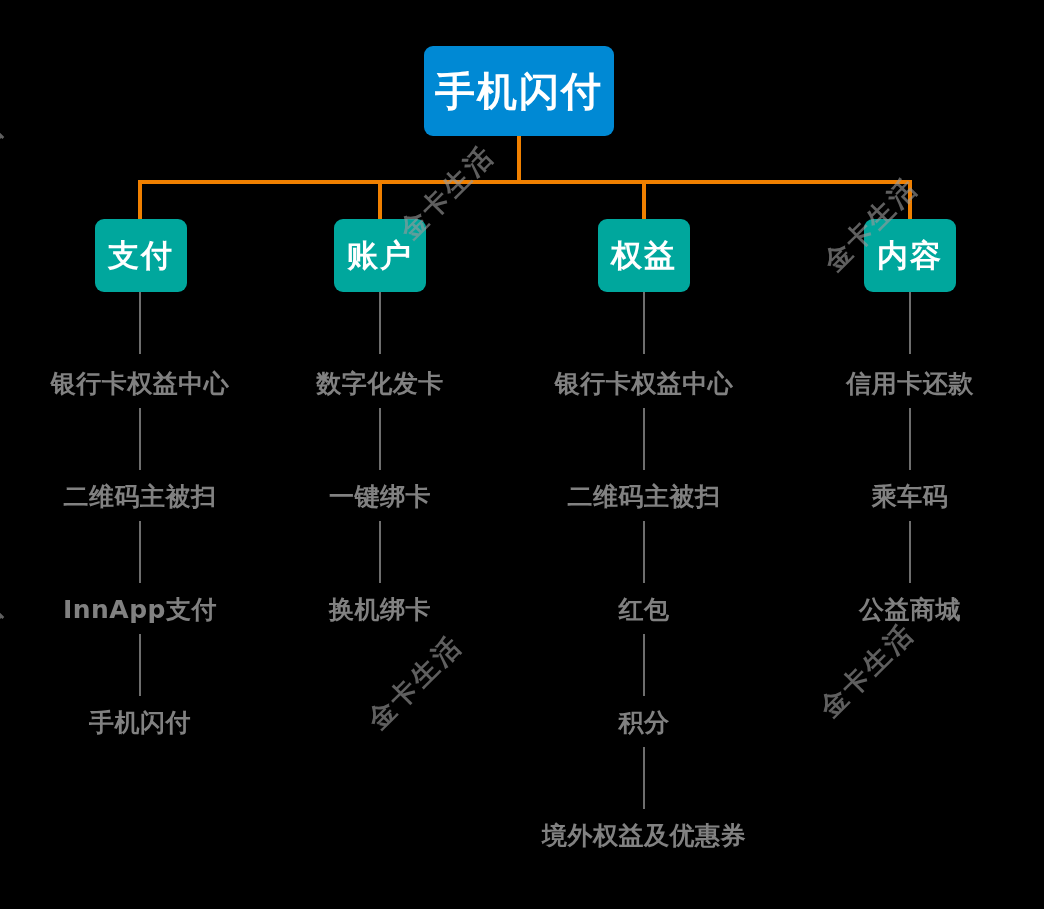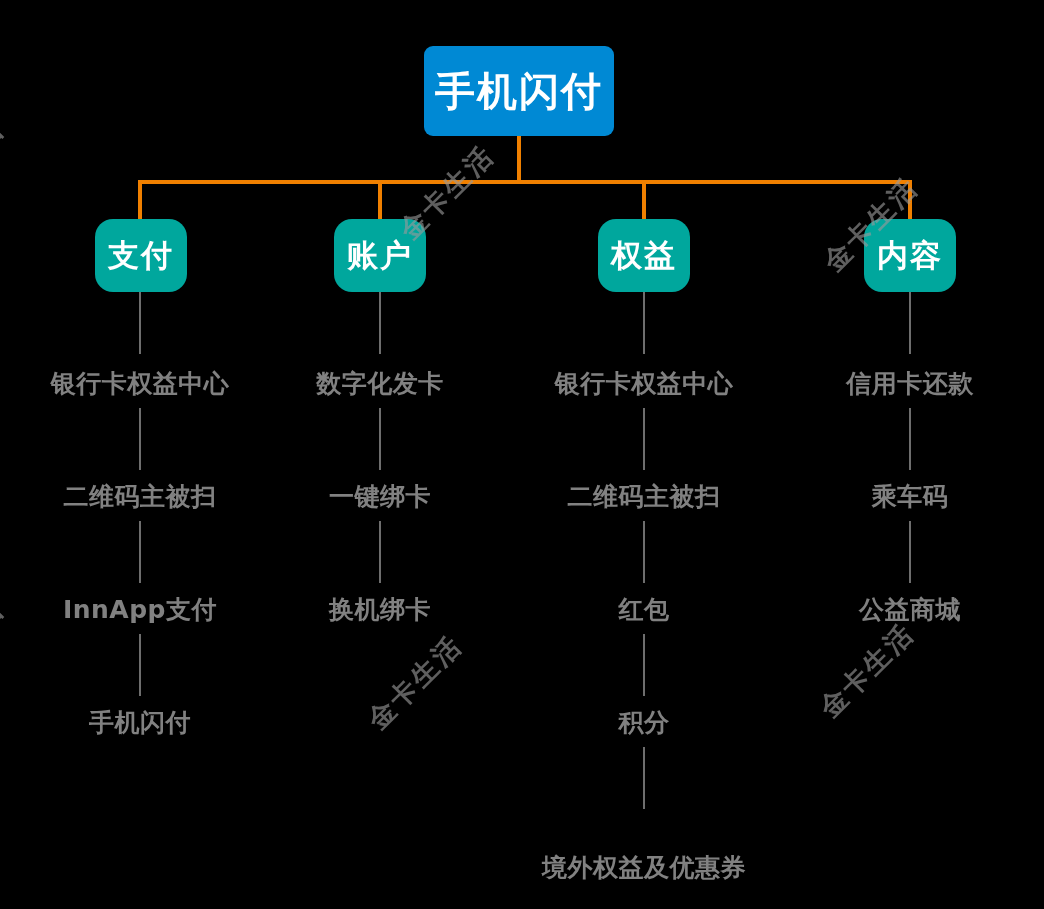--- a/index.html
+++ b/index.html
@@ -31,21 +31,21 @@
   }
 
   
   .node {
     position: absolute;
     display: flex;
     align-items: center;
     justify-content: center;
     color: #ffffff;
     font-weight: bold;
-    border-radius: 18px;
+    border-radius: 9px;
     letter-spacing: 2px;
     white-space: nowrap;
   }
   .node-root {
     background: #0089D4;
     font-size: 40px;
     border-radius: 9px;
   }
   .node-cat {
     background: #00A79D;
@@ -131,21 +131,21 @@
   <div class="leaf" style="left:140px; top:722px;">手机闪付</div>
 
   <div class="leaf" style="left:380px; top:383px;">数字化发卡</div>
   <div class="leaf" style="left:380px; top:496px;">一键绑卡</div>
   <div class="leaf" style="left:380px; top:609px;">换机绑卡</div>
 
   <div class="leaf" style="left:644px; top:383px;">银行卡权益中心</div>
   <div class="leaf" style="left:644px; top:496px;">二维码主被扫</div>
   <div class="leaf" style="left:644px; top:609px;">红包</div>
   <div class="leaf" style="left:644px; top:722px;">积分</div>
-  <div class="leaf" style="left:644px; top:835px;margin-top:32px;">境外权益及优惠券</div>
+  <div class="leaf" style="left:644px; top:835px;">境外权益及优惠券</div>
 
   <div class="leaf" style="left:910px; top:383px;">信用卡还款</div>
   <div class="leaf" style="left:910px; top:496px;">乘车码</div>
   <div class="leaf" style="left:910px; top:609px;">公益商城</div>
 
   <div class="wm" style="left:392px; top:222px;">金卡生活</div>
   <div class="wm" style="left:816px; top:254px;">金卡生活</div>
   <div class="wm" style="left:360px; top:712px;">金卡生活</div>
   <div class="wm" style="left:812px; top:700px;">金卡生活</div>
   <div class="wm" style="left:-98px; top:196px;">金卡生活</div>

